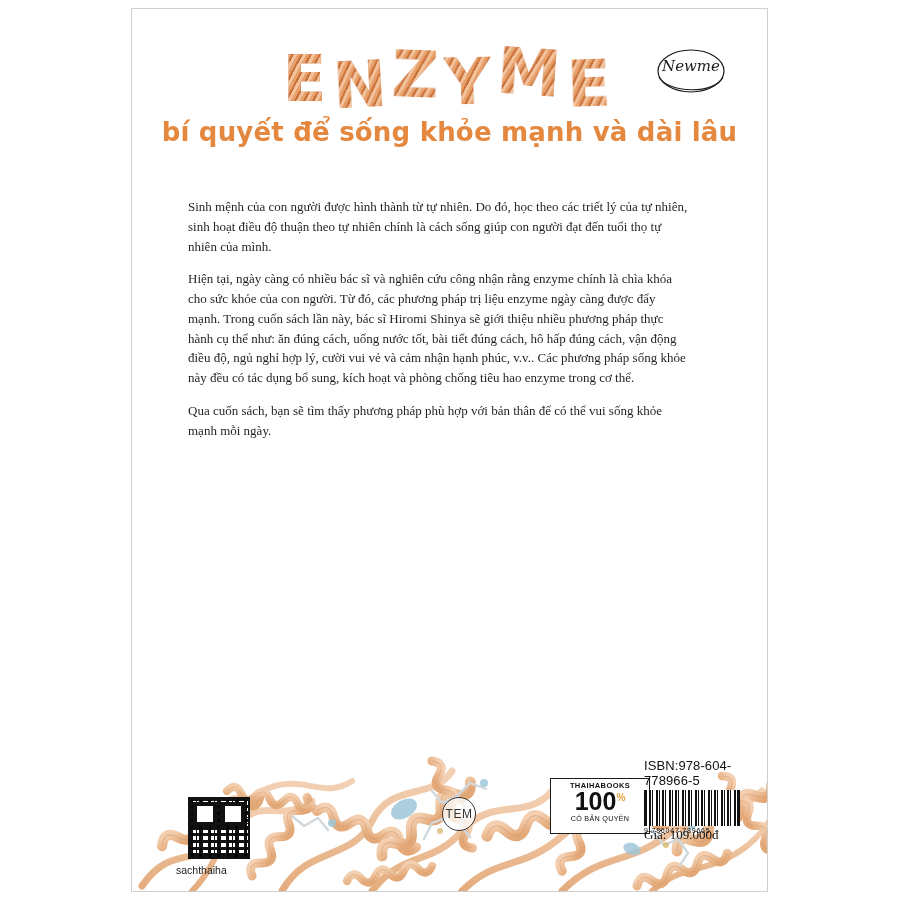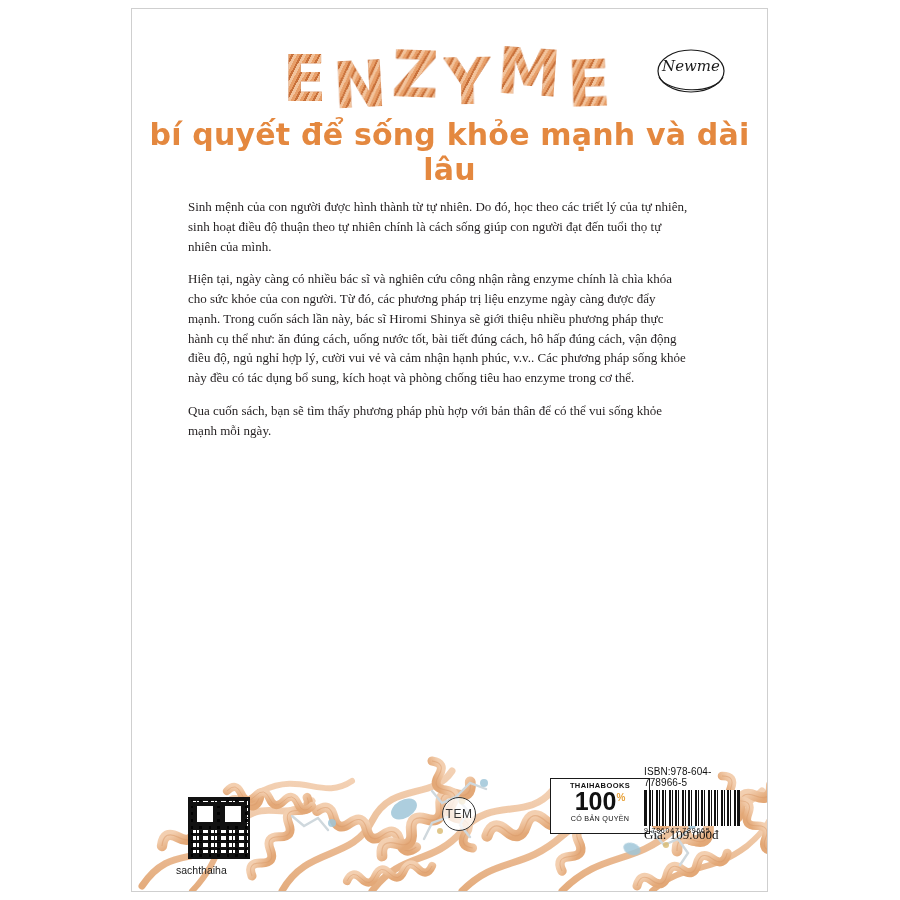--- a/index.html
+++ b/index.html
@@ -65,21 +65,21 @@
   }
   .enzyme-title span.ch:nth-child(2) { transform: translateY(6px) rotate(-3deg); }
   .enzyme-title span.ch:nth-child(3) { transform: translateY(-4px) rotate(2deg); }
   .enzyme-title span.ch:nth-child(4) { transform: translateY(3px) rotate(-1deg); }
   .enzyme-title span.ch:nth-child(5) { transform: translateY(-6px) rotate(4deg); }
   .enzyme-title span.ch:nth-child(6) { transform: translateY(5px) rotate(-2deg); }
 
   .subtitle {
     margin-top: 6px;
     font-family: "DejaVu Sans", sans-serif;
-    font-size: 30px;
+    font-size: 26px;
     font-weight: 700;
     color: #e4883f;
     letter-spacing: 0.2px;
   }
 
   
   .logo {
     position: absolute;
     right: 30px;
     top: 28px;
@@ -212,21 +212,21 @@
   }
 
   .isbn-block {
     position: absolute;
     left: 512px;
     bottom: 57px;
     width: 96px;
   }
   .isbn-text {
     font-family: "Liberation Sans", sans-serif;
-    font-size: 10px;
+    font-size: 13px;
     color: #111;
     letter-spacing: 0.1px;
     margin-bottom: 2px;
   }
   .barcode {
     height: 36px;
     background-image: repeating-linear-gradient(90deg,
       #111 0 1px, #fff 1px 3px,
       #111 3px 5px, #fff 5px 6px,
       #111 6px 7px, #fff 7px 10px,

